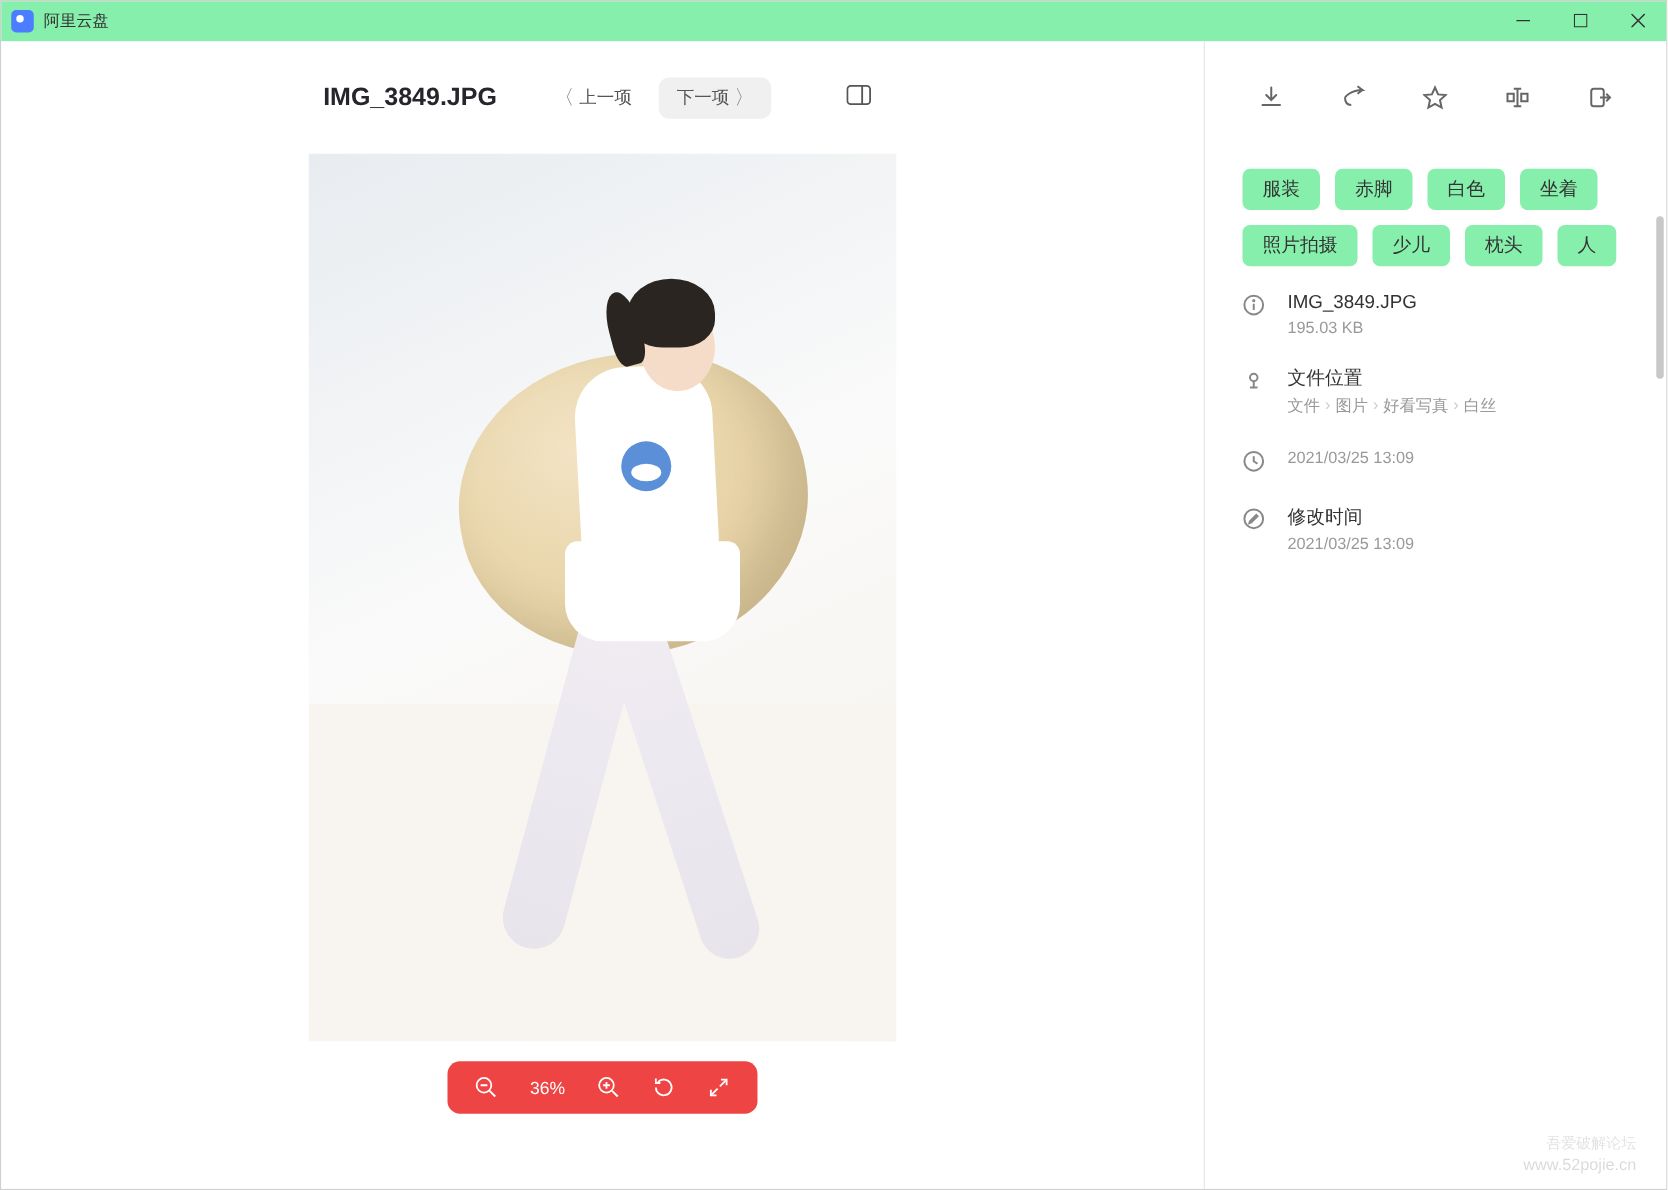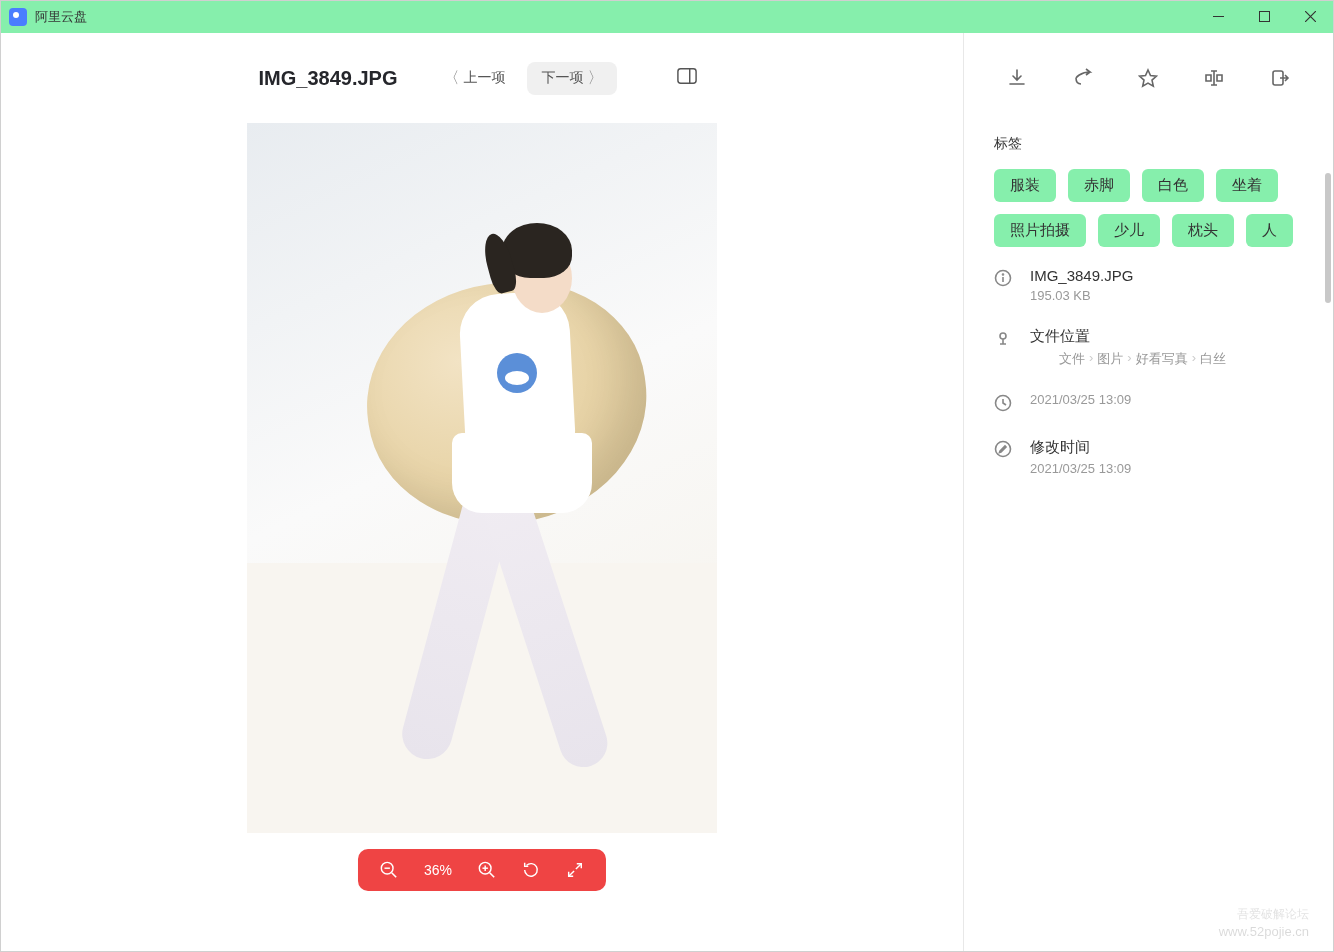--- a/index.html
+++ b/index.html
@@ -59,21 +59,21 @@
     .tags { display: flex; flex-wrap: wrap; gap: 12px; }
     .tag { background: #86efac; padding: 7px 16px; border-radius: 6px; font-size: 15px; color: #333; cursor: pointer; }
     
     .detail-list { display: flex; flex-direction: column; gap: 24px; padding: 8px 30px; }
     .detail-item { display: flex; gap: 16px; }
     .detail-icon { width: 20px; height: 20px; flex-shrink: 0; margin-top: 2px; }
     .detail-icon svg { width: 18px; height: 18px; stroke: #888; fill: none; stroke-width: 1.6; }
     .detail-body { flex: 1; }
     .detail-label { font-size: 15px; color: #333; margin-bottom: 4px; }
     .detail-value { font-size: 13px; color: #999; }
-    .breadcrumb { display: flex; flex-wrap: wrap; gap: 4px; font-size: 13px; color: #999; margin-left: 29px; }
+    .breadcrumb { display: flex; flex-wrap: wrap; gap: 4px; font-size: 13px; color: #999; }
     .breadcrumb span.sep { color: #ccc; }
     
     .scroll-indicator { position: absolute; right: 2px; top: 140px; width: 6px; height: 130px; background: #c8c8c8; border-radius: 3px; }
     
     .watermark { position: absolute; right: 24px; bottom: 12px; font-size: 13px; color: rgba(0,0,0,0.15); }
     .watermark2 { position: absolute; right: 24px; bottom: 28px; font-size: 12px; color: rgba(0,0,0,0.12); }
   </style>
 </head>
 <body>
 
@@ -197,21 +197,20 @@
         </div>
         <div class="action-btn">
           <svg viewBox="0 0 20 20">
               <rect x="3" y="3" width="10" height="14" rx="2"></rect>
               <path d="M10 10 h8 M15 7 l3 3 -3 3"></path>
             </svg>
         </div>
       </div>
 
       <div class="section">
-        <div class="section-title">标签</div>
         <div class="tags">
           <div class="tag">服装</div>
           <div class="tag">赤脚</div>
           <div class="tag">白色</div>
           <div class="tag">坐着</div>
           <div class="tag">照片拍摄</div>
           <div class="tag">少儿</div>
           <div class="tag">枕头</div>
           <div class="tag">人</div>
         </div>

